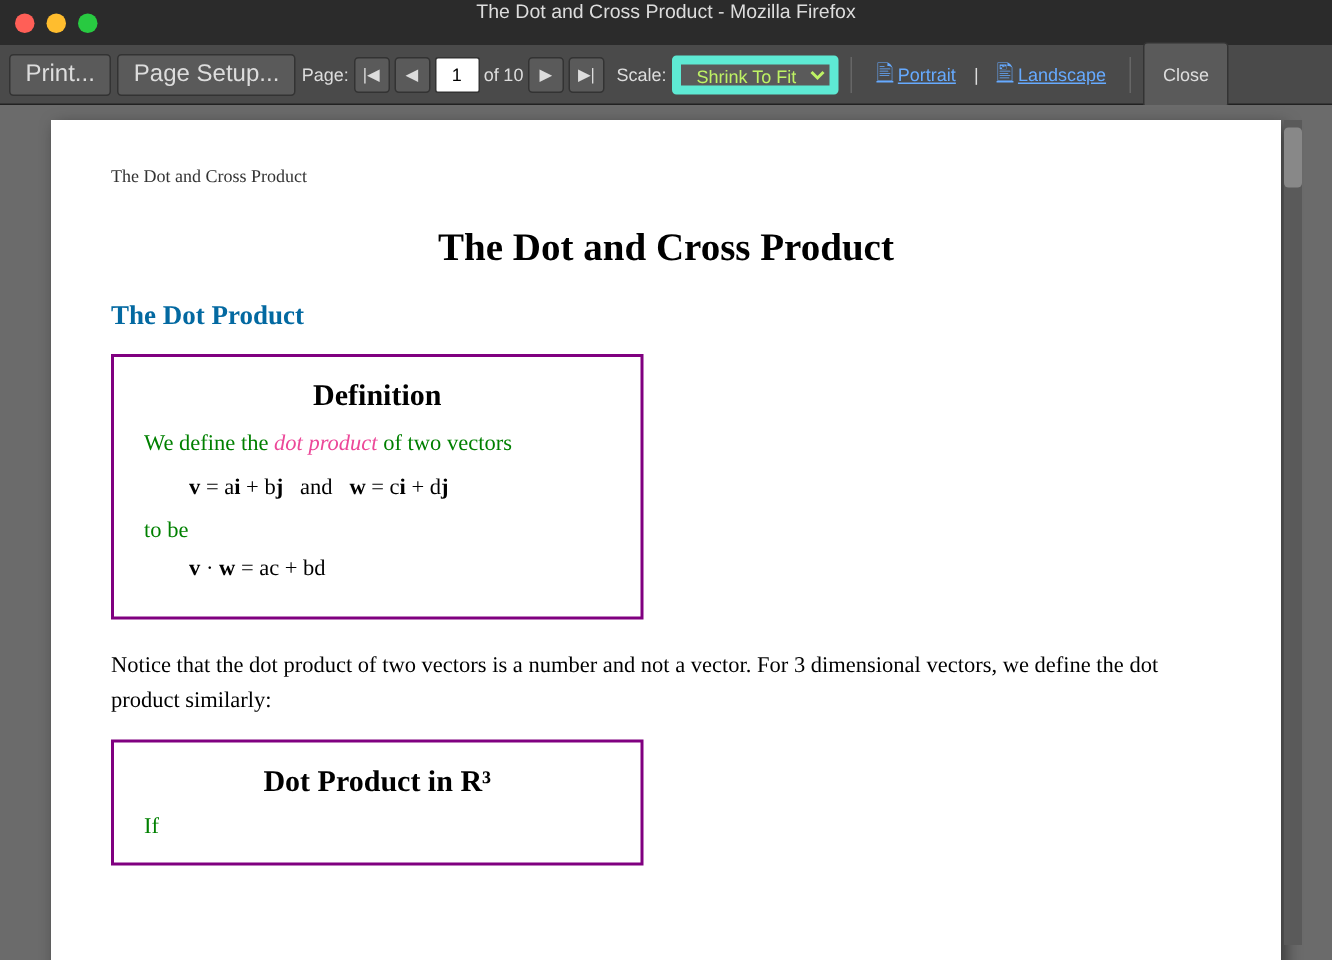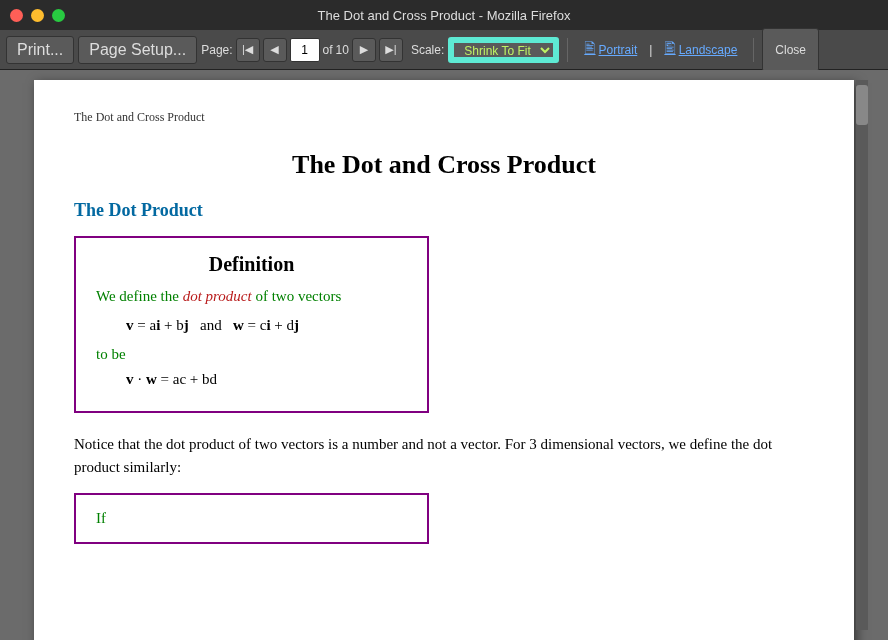--- a/index.html
+++ b/index.html
@@ -11,21 +11,20 @@
       overflow: hidden;
       display: flex;
       flex-direction: column;
     }
 
     
     .title-bar {
       height: 30px;
       background: #2b2b2b;
       display: flex;
-      align-items: center;
       justify-content: space-between;
       padding: 0 10px;
       color: #ddd;
       font-size: 13px;
     }
     .title-bar-title {
       flex: 1;
       text-align: center;
     }
     .window-btn {
@@ -206,21 +205,21 @@
     }
 
     .definition-text {
       font-size: 15px;
       color: #008000;
       margin-bottom: 10px;
       font-family: Times New Roman, serif;
     }
 
     .definition-text em {
-      color: #b91c1c;
+      color: #ec4899;
       font-style: italic;
     }
 
     .math-line {
       font-size: 15px;
       color: #000;
       margin: 12px 0 12px 30px;
       font-family: Times New Roman, serif;
     }
 
@@ -347,20 +346,23 @@
         </div>
         <div class="to-be-text">to be</div>
         <div class="result-line">
           <b>v</b> · <b>w</b> = ac + bd
         </div>
       </div>
 
       <div class="notice-text">Notice that the dot product of two vectors is a number and not a vector.  For 3 dimensional vectors, we define the dot product similarly:</div>
 
       <div class="dot-product-box">
+        <div class="dot-product-title">
+          <span>Dot Product in R³</span>
+        </div>
         <div class="if-text">If</div>
       </div>
 
     </div>
 
     <div style="width:12px; background:#5a5a5a; position:absolute; right:-14px; top:0; bottom:0;">
       <div style="width:12px; height:40px; background:#888; border-radius:3px; margin-top:5px;"></div>
     </div>
   </div>
 

